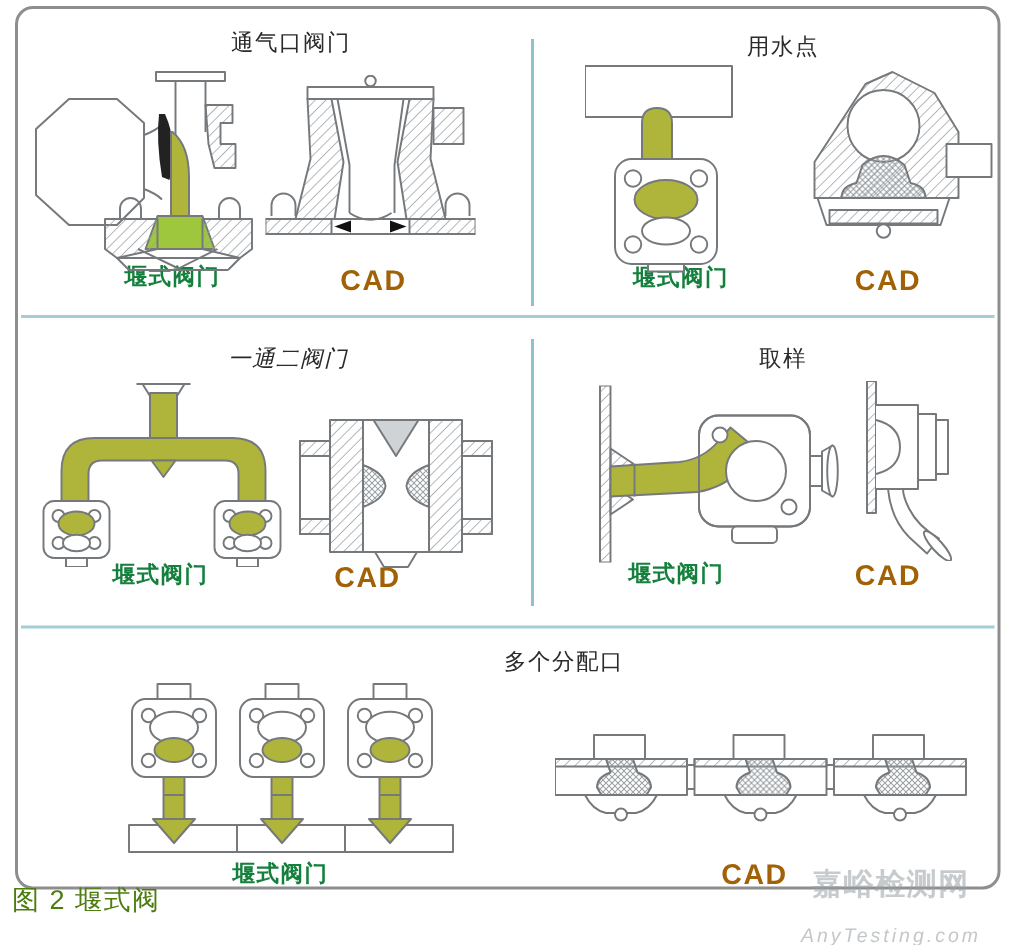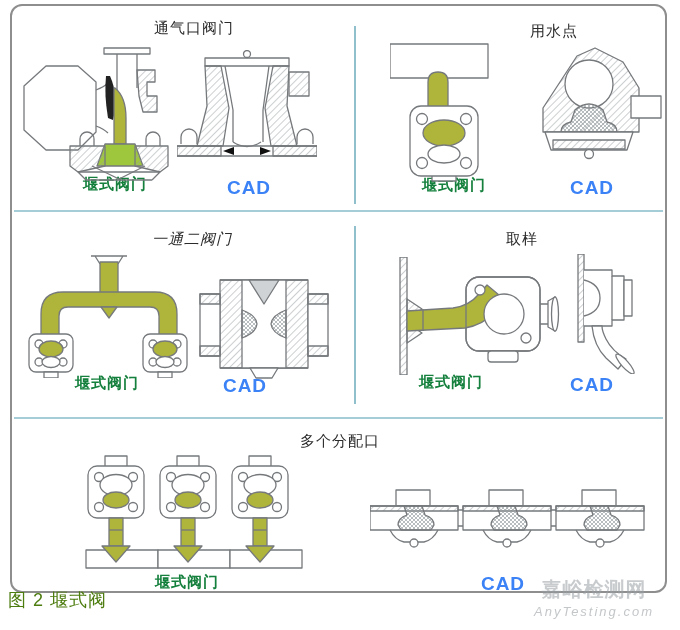--- a/index.html
+++ b/index.html
@@ -16,53 +16,53 @@
   .sec-title{
     position:absolute;transform:translateX(-50%);white-space:nowrap;
     font-size:15px;color:#2b2b2b;letter-spacing:1px;
   }
   .valve-label{
     position:absolute;transform:translateX(-50%);white-space:nowrap;
     font-size:15px;font-weight:bold;color:#15803d;letter-spacing:1px;
   }
   .cad-label{
     position:absolute;transform:translateX(-50%);white-space:nowrap;
-    font-size:19px;font-weight:bold;color:#3b82f6;letter-spacing:1px;
+    font-size:19px;font-weight:bold;color:#a16207;letter-spacing:1px;
   }
   .illus{position:absolute;}
   .illus svg{display:block;}
   #caption{
     position:absolute;left:8px;top:588px;font-size:18px;color:#4d7c0f;letter-spacing:1px;
   }
   #watermark{position:absolute;right:6px;top:576px;width:160px;text-align:center;z-index:5;}
   #wm-name{
     font-size:20px;font-weight:bold;color:rgba(155,160,164,0.55);
     letter-spacing:1px;white-space:nowrap;
   }
   #wm-url{
-    font-size:13px;font-style:italic;color:#c4c7c9;letter-spacing:2px;white-space:nowrap;margin-top:1px;
+    font-size:13px;font-style:italic;color:#c4c7c9;letter-spacing:2px;white-space:nowrap;margin-top:13px;
   }
   svg *{vector-effect:non-scaling-stroke;}
 </style>
 </head>
 <body>
 
 <div id="stage">
   <div id="panel">
 
     <div class="hdiv" style="top:204px;"></div>
     <div class="hdiv" style="top:411px;"></div>
     <div class="vdiv" style="left:342px;top:20px;height:178px;"></div>
     <div class="vdiv" style="left:342px;top:220px;height:178px;"></div>
 
     <div class="sec-title" style="left:182px;top:13px;">通气口阀门</div>
-    <div class="sec-title" style="left:510px;top:16px;margin-left:32px;">用水点</div>
+    <div class="sec-title" style="left:510px;top:16px;">用水点</div>
     <div class="sec-title" style="left:180px;top:224px;font-style:italic;">一通二阀门</div>
     <div class="sec-title" style="left:510px;top:224px;font-family:Liberation Serif, serif;">取样</div>
-    <div class="sec-title" style="left:328px;top:426px;">多个分配口</div>
+    <div class="sec-title" style="left:364px;top:426px;">多个分配口</div>
 
     <div class="valve-label" style="left:103px;top:169px;">堰式阀门</div>
     <div class="cad-label" style="left:237px;top:171px;">CAD</div>
     <div class="valve-label" style="left:442px;top:170px;">堰式阀门</div>
     <div class="cad-label" style="left:580px;top:171px;">CAD</div>
     <div class="valve-label" style="left:95px;top:368px;">堰式阀门</div>
     <div class="cad-label" style="left:233px;top:369px;">CAD</div>
     <div class="valve-label" style="left:439px;top:367px;">堰式阀门</div>
     <div class="cad-label" style="left:580px;top:368px;">CAD</div>
     <div class="valve-label" style="left:175px;top:567px;">堰式阀门</div>

